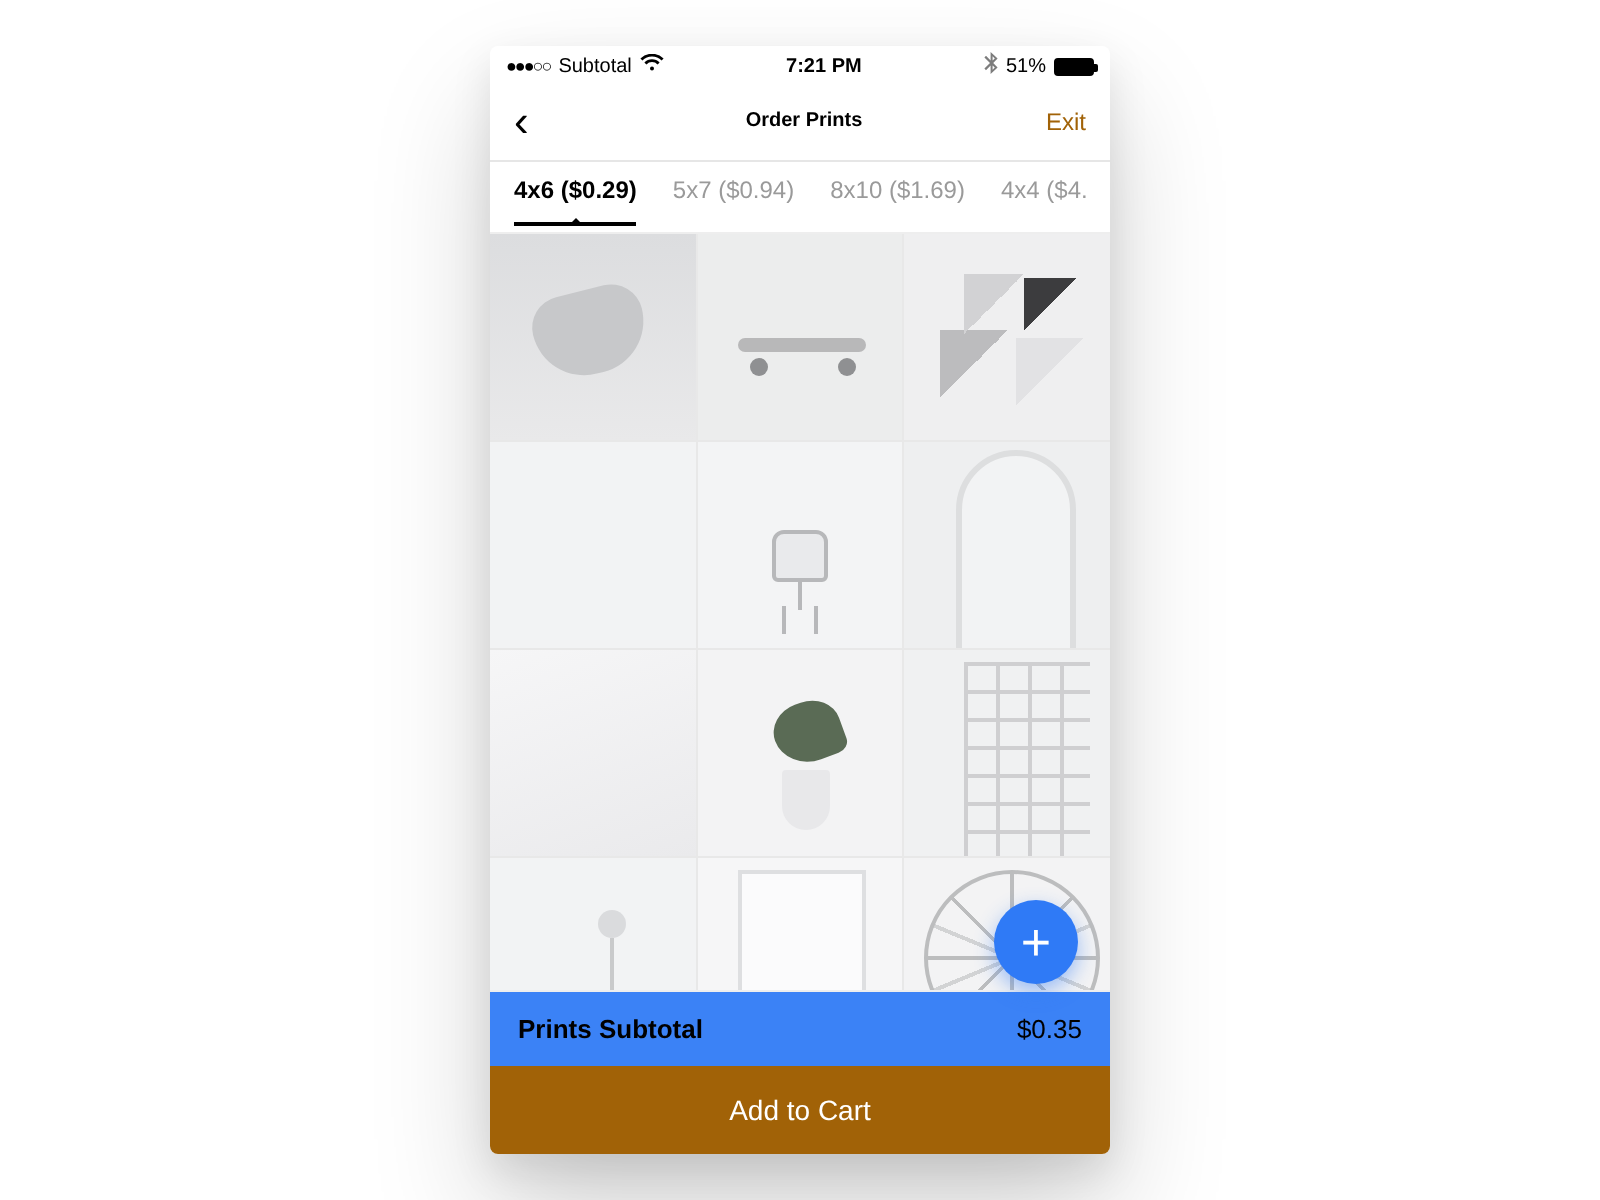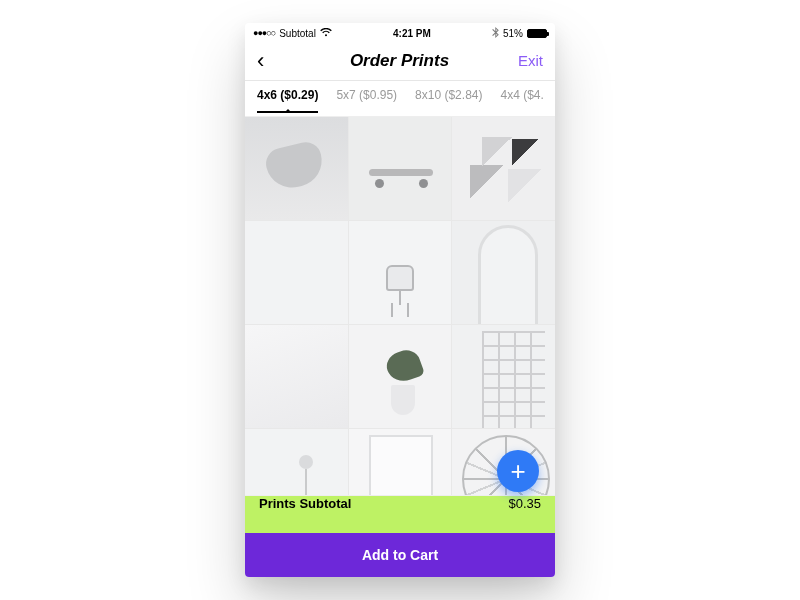--- a/index.html
+++ b/index.html
@@ -35,22 +35,22 @@
   .battery::after {
     content: ""; position: absolute; right: -3px; top: 2px;
     width: 2px; height: 4px; background: #000; border-radius: 0 1px 1px 0;
   }
   
   .nav {
     height: 40px; display: flex; align-items: center; justify-content: space-between;
     padding: 0 12px; border-bottom: 1px solid #e6e6e6;
   }
   .back { width: 24px; font-size: 22px; line-height: 1; font-weight: 300; cursor: pointer; font-family: Arial, sans-serif;}
-  .title { font-size: 17px; font-weight: 700; font-style: italic; }
-  .exit { font-size: 15px; color: #8b5cf6; cursor: pointer; text-align: right; }
+  .title { font-size: 10px; font-weight: 700; }
+  .exit { font-size: 12px; color: #a16207; cursor: pointer; text-align: right; }
   
   .tabs {
     height: 36px; display: flex; align-items: center; gap: 18px;
     padding: 0 12px; font-size: 12px; color: #9a9a9a;
     border-bottom: 1px solid #eee; overflow: hidden; white-space: nowrap;
   }
   .tab { cursor: pointer; position: relative; padding-bottom: 10px; padding-top: 2px;}
   .tab.active { color: #000; font-weight: 600; }
   .tab.active::after {
     content: ""; position: absolute; left: 0; right: 0; bottom: -1px;
@@ -120,69 +120,69 @@
     position: absolute; right: 16px; bottom: 85px;
     width: 42px; height: 42px; border-radius: 50%;
     background: #2f7af6; color: #fff;
     display: flex; align-items: center; justify-content: center;
     font-size: 26px; font-weight: 300; line-height: 1;
     box-shadow: 0 4px 10px rgba(47,122,246,0.45);
     cursor: pointer;
   }
   
   .subtotal {
-    height: 38px; display: flex; align-items: flex-start; justify-content: space-between;
-    padding: 0 14px; font-size: 13px; background: #bef264; border-top: 1px solid #eee;
+    height: 38px; display: flex; align-items: center; justify-content: space-between;
+    padding: 0 14px; font-size: 13px; background: #3b82f6; border-top: 1px solid #eee;
   }
   .subtotal .label { font-weight: 600; }
   .subtotal .amount { font-weight: 500; }
   
   .cta {
-    height: 44px; background: #6d28d9; color: #fff;
-    display: flex; align-items: center; justify-content: center;
-    font-size: 14px; font-weight: 700; cursor: pointer;
+    height: 44px; background: #a16207; color: #fff;
+    display: flex; align-items: center; justify-content: center;
+    font-size: 14px; font-weight: 400; cursor: pointer;
   }
 </style>
 </head>
 <body>
 
 <div class="phone">
 
   <div class="status">
     <div class="status-left">
       <span class="dots">●●●○○</span>
       <span>Subtotal</span>
       <span class="wifi">
         <svg width="12" height="9" viewBox="0 0 12 9">
             <path d="M6 8.2a1 1 0 100-2 1 1 0 000 2zM3.2 5.2a4 4 0 015.6 0l1-1a5.4 5.4 0 00-7.6 0l1 1zM1.2 3.2a7 7 0 019.6 0l1-1a8.4 8.4 0 00-11.6 0l1 1z" fill="#000"></path>
           </svg>
       </span>
     </div>
-    <div style="font-weight:600">4:21 PM</div>
+    <div style="font-weight:600">7:21 PM</div>
     <div class="status-right">
       <span class="bt">
         <svg width="7" height="11" viewBox="0 0 7 11">
             <path d="M3.3 0v4.2L1 1.9l-.8.8L3 5.5.2 8.3l.8.8 2.3-2.3V11l3.5-3.2L4.6 5.5l2.2-2.3L3.3 0zm1 2.1l1.1 1.1-1.1 1V2.1zm0 6.8V6.8l1.1 1-1.1 1.1z" fill="#7d7d7d"></path>
           </svg>
       </span>
       <span>51%</span>
       <span class="battery"></span>
     </div>
   </div>
 
   <div class="nav">
     <div class="back">‹</div>
     <div class="title">Order Prints</div>
     <div class="exit">Exit</div>
   </div>
 
   <div class="tabs">
     <div class="tab active">4x6 ($0.29)</div>
-    <div class="tab">5x7 ($0.95)</div>
-    <div class="tab">8x10 ($2.84)</div>
+    <div class="tab">5x7 ($0.94)</div>
+    <div class="tab">8x10 ($1.69)</div>
     <div class="tab">4x4 ($4.</div>
   </div>
 
   <div class="grid">
     <div class="cell thumb-hands"></div>
     <div class="cell thumb-skate"></div>
     <div class="cell thumb-cubes"></div>
     <div class="cell thumb-plain"></div>
     <div class="cell thumb-chair"></div>
     <div class="cell thumb-arch"></div>

